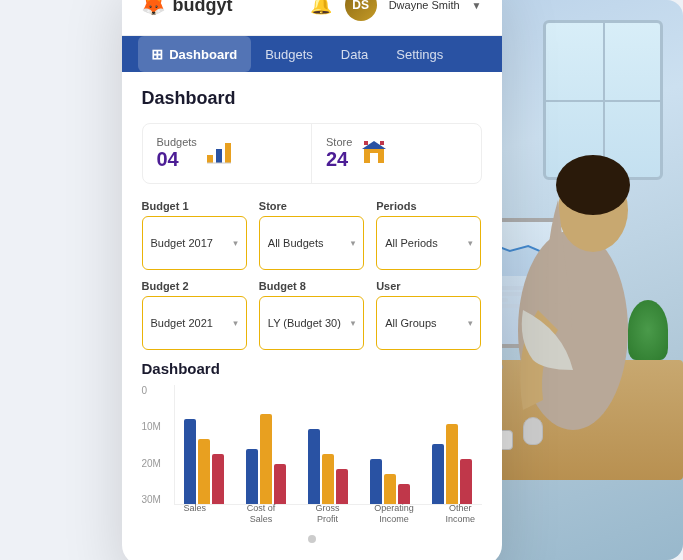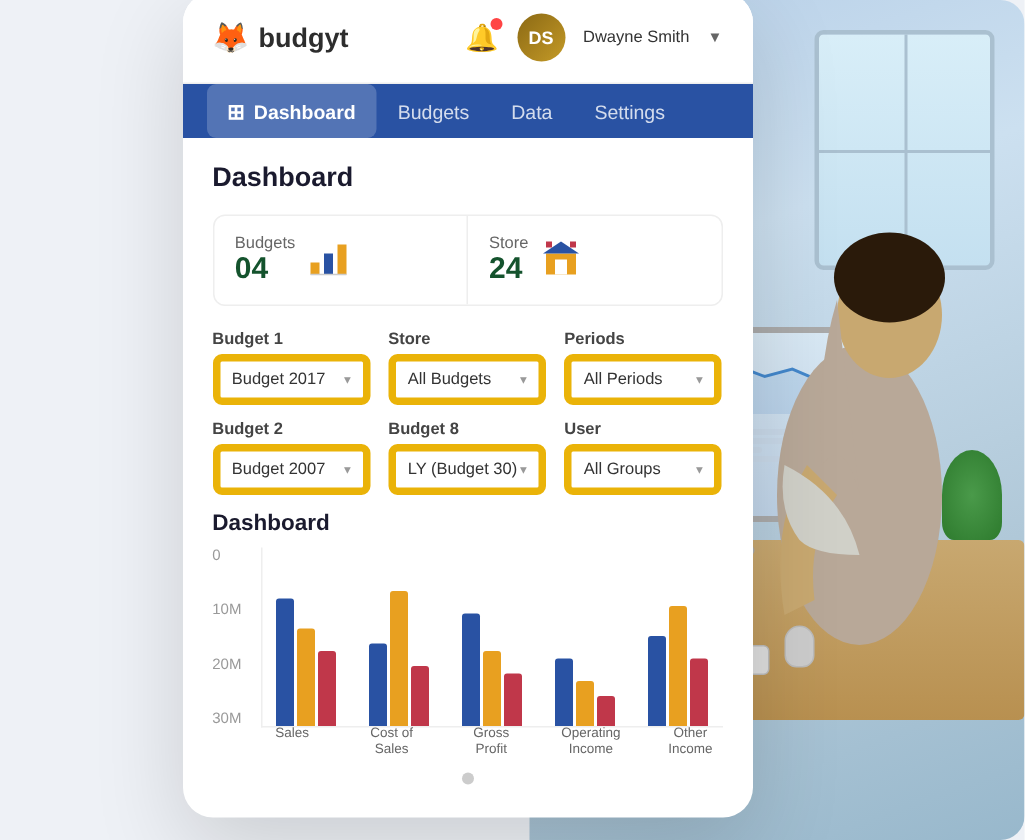--- a/index.html
+++ b/index.html
@@ -151,21 +151,21 @@
     }
     .stat-item:last-child { border-right: none; }
     .stat-text {}
     .stat-label {
       font-size: 11px;
       color: #666;
     }
     .stat-value {
       font-size: 20px;
       font-weight: 700;
-      color: #14532d;
+      color: #4c1d95;
     }
     .stat-icon {
       font-size: 22px;
     }
     
     .filter-row {
       display: flex;
       gap: 12px;
       margin-bottom: 10px;
       align-items: flex-end;
@@ -174,22 +174,22 @@
       flex: 1;
     }
     .filter-label {
       font-size: 11px;
       color: #444;
       font-weight: 700;
       margin-bottom: 4px;
     }
     .filter-select {
       width: 100%;
-      padding: 6px 8px;
-      border: 5px solid #eab308;
+      padding: 20px 8px;
+      border: 1px solid #eab308;
       border-radius: 6px;
       font-size: 11px;
       color: #333;
       background: #fff;
       cursor: pointer;
       display: flex;
       align-items: center;
       justify-content: space-between;
     }
     .filter-select-arrow {
@@ -590,21 +590,21 @@
             <span>All Periods</span>
             <span class="filter-select-arrow">▾</span>
           </div>
         </div>
       </div>
 
       <div class="filter-row">
         <div class="filter-group">
           <div class="filter-label">Budget 2</div>
           <div class="filter-select">
-            <span>Budget 2007</span>
+            <span>Budget 2021</span>
             <span class="filter-select-arrow">▾</span>
           </div>
         </div>
         <div class="filter-group">
           <div class="filter-label">Budget 8</div>
           <div class="filter-select">
             <span>LY (Budget 30)</span>
             <span class="filter-select-arrow">▾</span>
           </div>
         </div>

